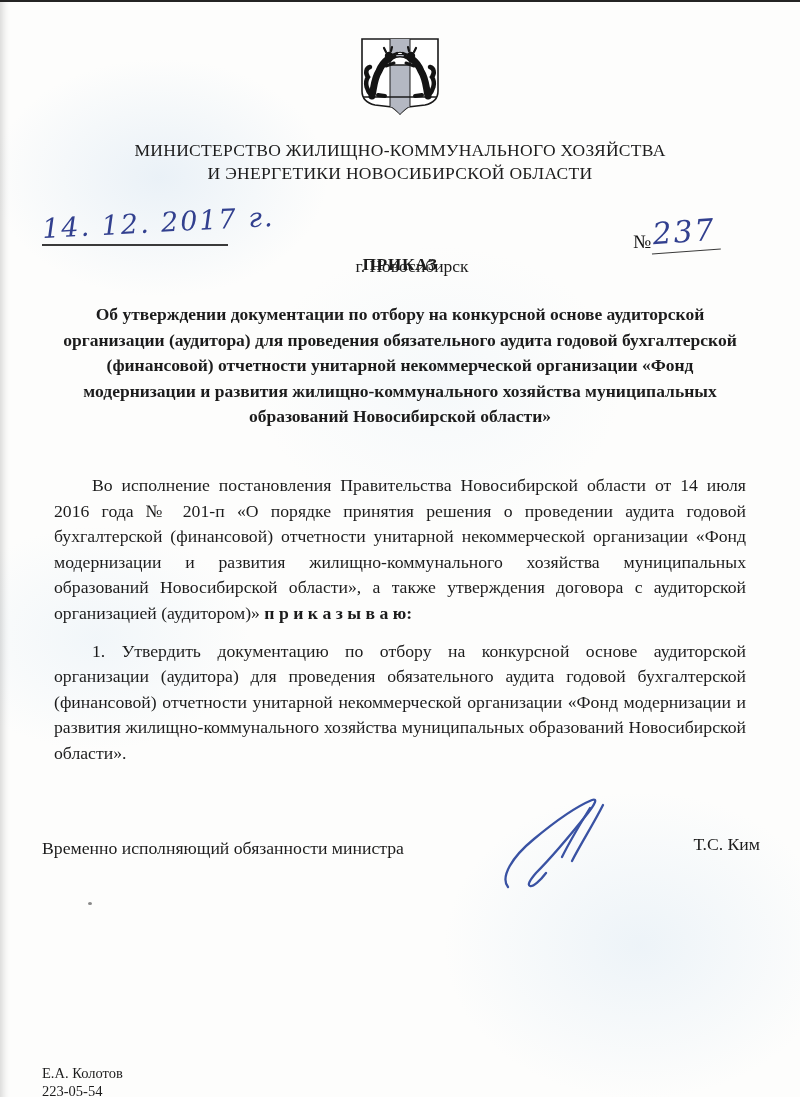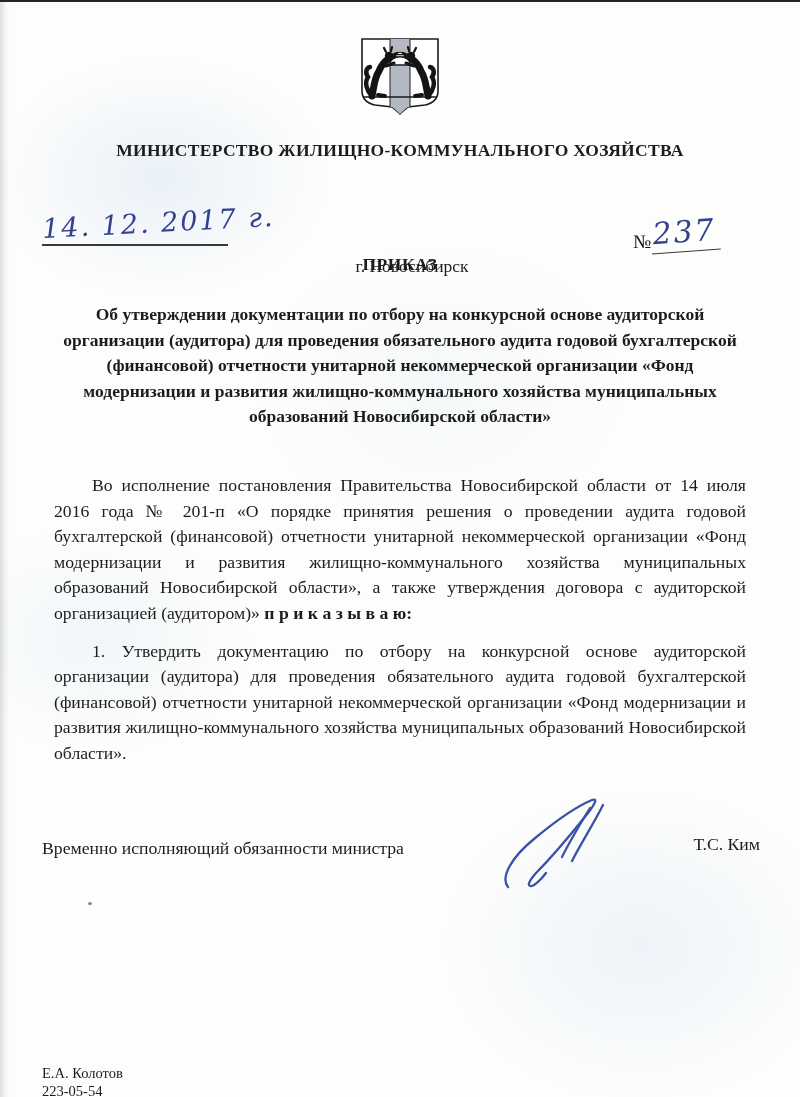--- a/index.html
+++ b/index.html
@@ -14,21 +14,21 @@
       radial-gradient(280px 220px at 80% 86%, rgba(196,219,238,.28), transparent 70%),
       radial-gradient(220px 160px at 12% 58%, rgba(200,222,240,.22), transparent 70%),
       radial-gradient(260px 200px at 55% 35%, rgba(205,225,242,.16), transparent 70%),
       #fdfdfc;
     border-top:2px solid #242424;
     box-shadow:inset 10px 0 8px -8px rgba(0,0,0,.18);
     overflow:hidden;
   }
   .emblem{position:absolute;top:33px;left:50%;transform:translateX(-50%);width:96px;height:82px;}
   .ministry{position:absolute;top:137px;left:0;width:100%;text-align:center;
-    font-weight:bold;font-size:17.5px;line-height:23px;letter-spacing:.3px;}
+    font-weight:normal;font-size:17.5px;line-height:23px;letter-spacing:.3px;}
   .doc-type{position:absolute;top:208px;left:0;width:100%;text-align:center;
     font-weight:bold;font-size:17.5px;letter-spacing:.5px;margin-top:44px;}
   .date-block{position:absolute;left:42px;top:205px;width:186px;
     border-bottom:2px solid #3a3a3a;padding-bottom:6px;}
   .handwriting{font-style:italic;color:#32408f;
     font-family:"DejaVu Serif","Liberation Serif",serif;}
   .date-text{display:inline-block;font-size:27px;letter-spacing:2px;transform:rotate(-3deg);white-space:nowrap;}
   .number-block{position:absolute;left:633px;top:218px;white-space:nowrap;}
   .number-label{font-size:19px;color:#141414;vertical-align:baseline;}
   .number-value{display:inline-block;font-size:30px;letter-spacing:2px;
@@ -94,20 +94,21 @@
           <path d="M34,17 L32,13" stroke-width="2.2"></path>
           <path d="M39,16 L40,12" stroke-width="2.2"></path>
           <path d="M40,20 L45,18" stroke-width="2.4"></path>
         </g>
       </g>
     </svg>
   </div>
 
   <div class="ministry">
     <div>МИНИСТЕРСТВО ЖИЛИЩНО-КОММУНАЛЬНОГО ХОЗЯЙСТВА</div>
+    <div>И ЭНЕРГЕТИКИ НОВОСИБИРСКОЙ ОБЛАСТИ</div>
   </div>
 
   <div class="doc-type">ПРИКАЗ</div>
 
   <div class="date-block">
     <span class="handwriting date-text">14. 12. 2017 г.</span>
   </div>
 
   <div class="number-block">
     <span class="number-label">№</span><span class="handwriting number-value">237</span>

